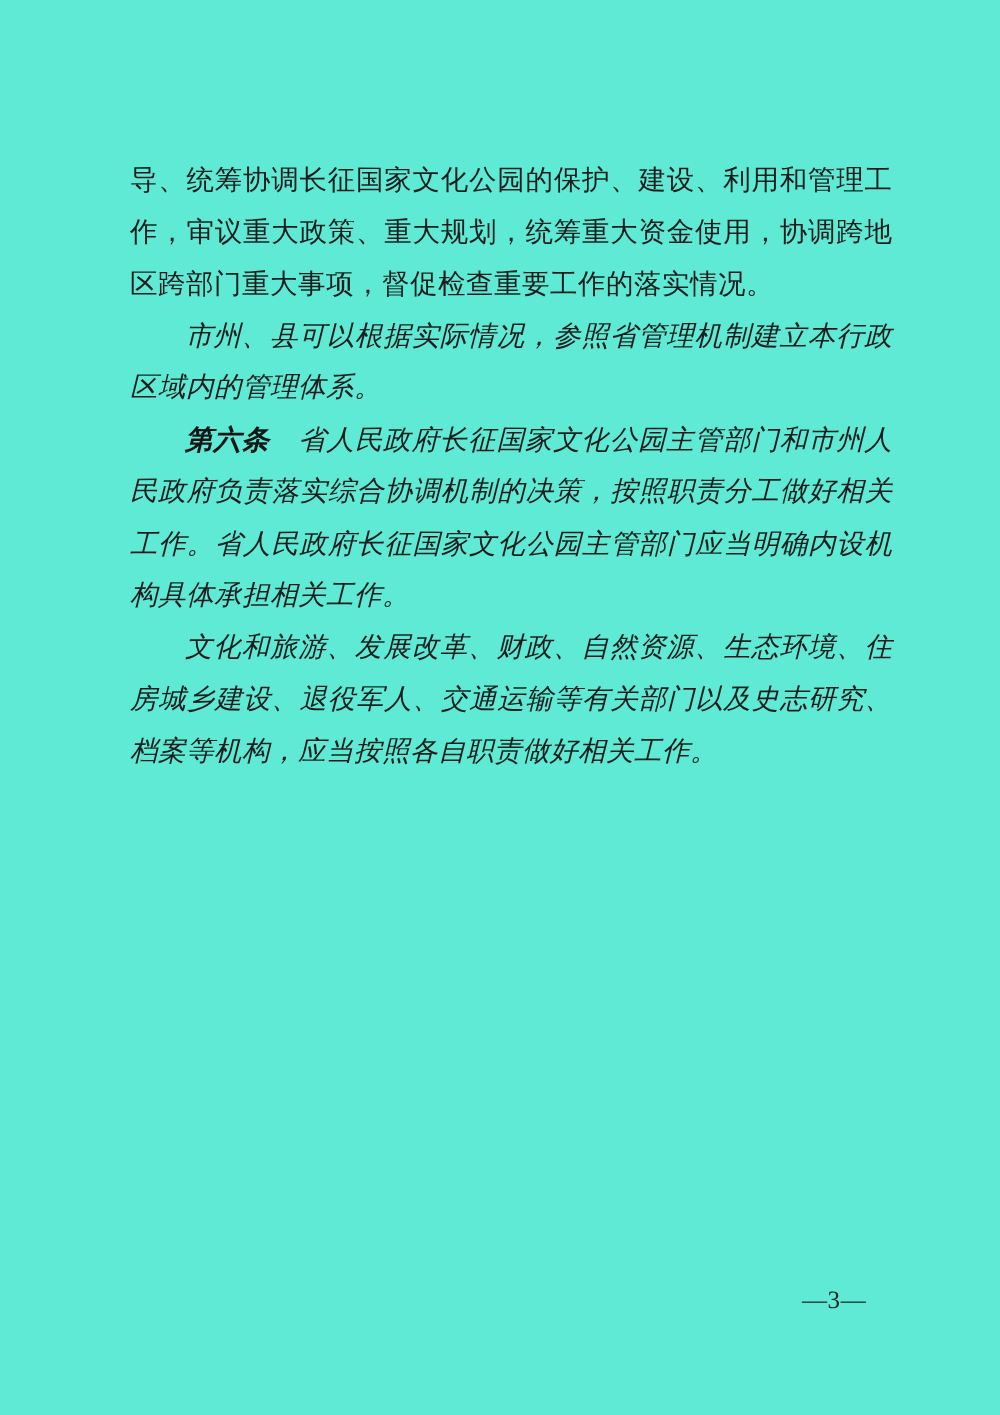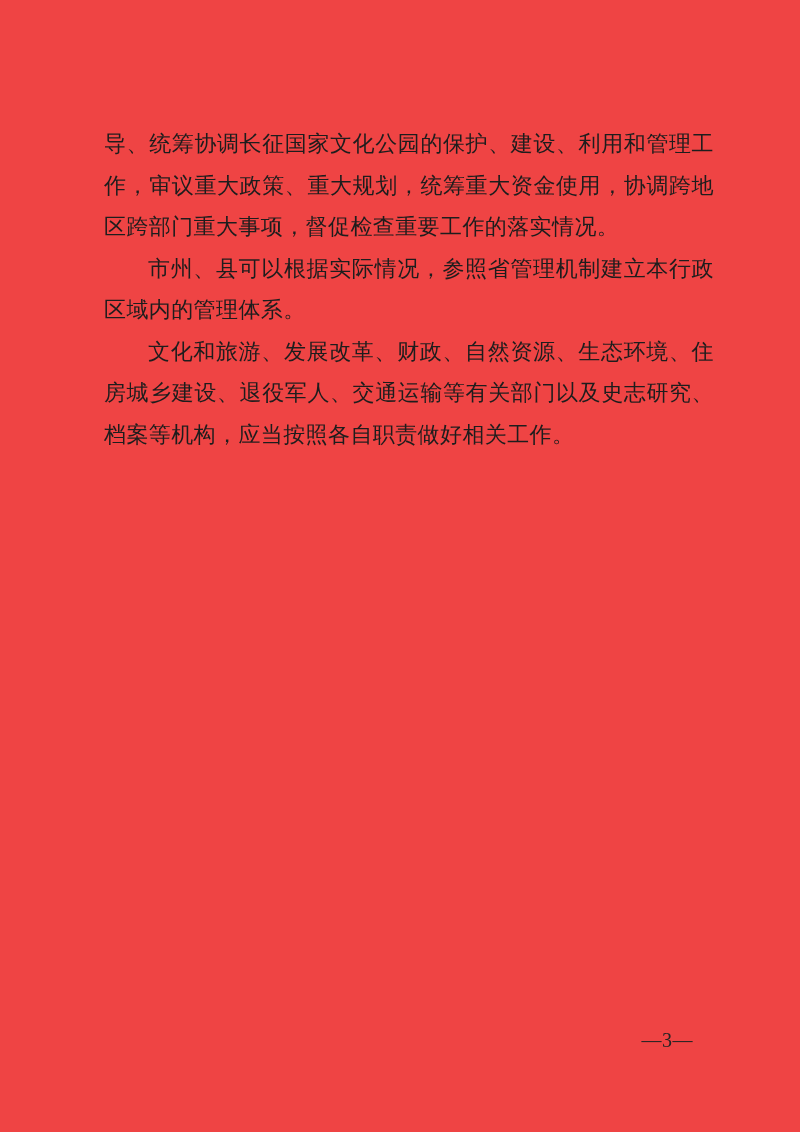--- a/index.html
+++ b/index.html
@@ -7,39 +7,39 @@
     width: 800px;
     height: 1132px;
     background: #ffffff;
     position: relative;
     overflow: hidden;
     font-family: "Liberation Serif", "DejaVu Serif", serif;
   }
   .page {
     position: absolute;
     inset: 0;
-    background: #ef4444;
+    background: #5eead4;
   }
   .text-block {
     position: absolute;
     left: 104px;
     top: 123px;
     width: 610px;
   }
   .para {
     margin: 0;
     padding: 0;
     font-size: 22px;
     line-height: 41.5px;
     color: #1d1d1d;
     text-align: justify;
     letter-spacing: 0.4px;
     word-break: normal;
   }
-  .indent { text-indent: 44px; }
+  .indent { text-indent: 44px; font-style: italic; }
   
   .squeeze { letter-spacing: -0.25px; text-indent: 48px; }
   .art {
     font-weight: 700;
     font-family: "Liberation Sans", "DejaVu Sans", sans-serif;
     color: #151515;
   }
   .page-number {
     position: absolute;
     top: 1028px;
@@ -55,20 +55,21 @@
 <body>
 
 <div class="page">
 
   <div class="text-block">
 
     <p class="para"><span class="art"></span><span>导、统筹协调长征国家文化公园的保护、建设、利用和管理工作，审议重大政策、重大规划，统筹重大资金使用，协调跨地区跨部门重大事项，督促检查重要工作的落实情况。</span></p>
 
     <p class="para indent"><span class="art"></span><span>市州、县可以根据实际情况，参照省管理机制建立本行政区域内的管理体系。</span></p>
 
+    <p class="para indent"><span class="art">第六条</span><span>　省人民政府长征国家文化公园主管部门和市州人民政府负责落实综合协调机制的决策，按照职责分工做好相关工作。省人民政府长征国家文化公园主管部门应当明确内设机构具体承担相关工作。</span></p>
 
     <p class="para indent"><span class="art"></span><span>文化和旅游、发展改革、财政、自然资源、生态环境、住房城乡建设、退役军人、交通运输等有关部门以及史志研究、档案等机构，应当按照各自职责做好相关工作。</span></p>
 
 
 
 
 
   </div>
 
   <div class="page-number">—3—</div>

